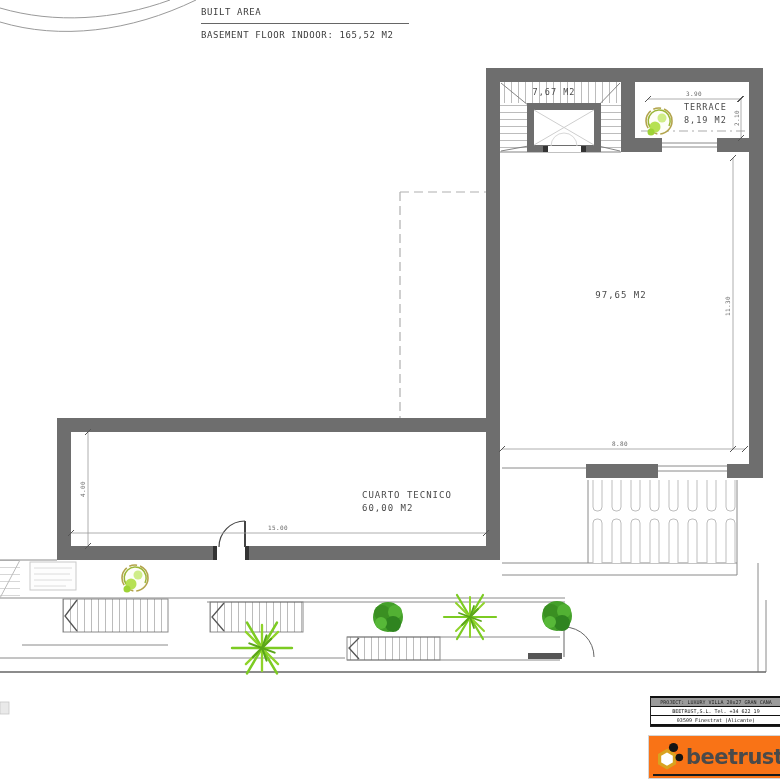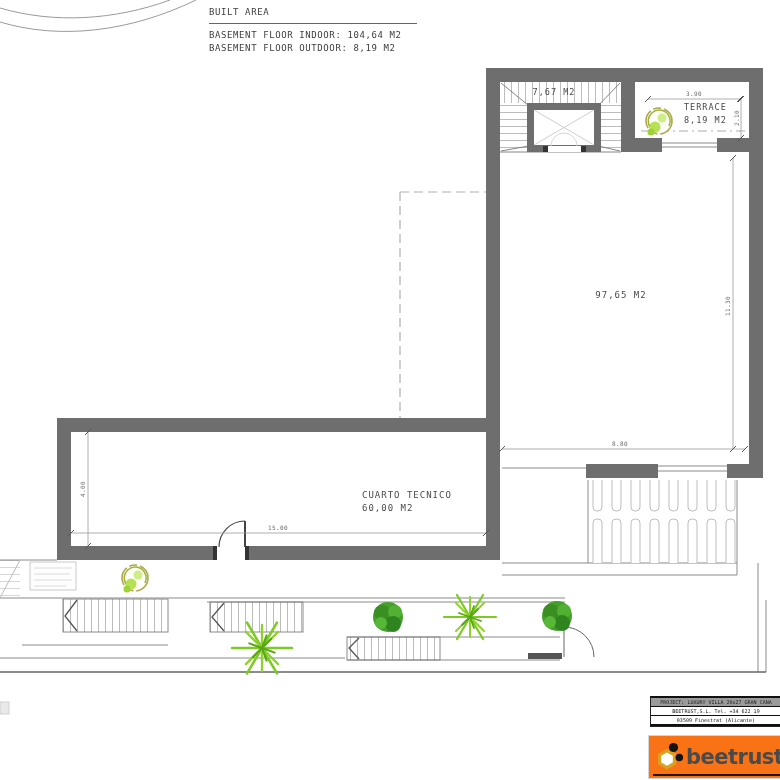--- a/index.html
+++ b/index.html
@@ -1,19 +1,19 @@
 <!DOCTYPE html>
 <html><head>
 <meta charset="utf-8">
 <style>
   html,body{margin:0;padding:0;background:#ffffff;}
   .page{position:relative;width:780px;height:780px;background:#ffffff;overflow:hidden;
         font-family:"DejaVu Sans Mono", monospace;}
   
-  .area-block{position:absolute;left:209px;top:6px;width:230px;color:#3d3d3d;
+  .area-block{position:absolute;left:201px;top:6px;width:230px;color:#3d3d3d;
               font-size:9px;line-height:13px;letter-spacing:.6px;white-space:nowrap;}
   .area-rule{border:0;border-top:1.2px solid #666;width:208px;margin:4px 0 5px 0;}
   
   .titleblock{position:absolute;left:650px;top:696px;width:130px;border:1px solid #222;
               border-top:2px solid #111;background:#fff;overflow:hidden;}
   .tb-row{white-space:nowrap;overflow:hidden;text-align:center;color:#111;
           font-size:5px;line-height:8px;border-bottom:1.6px solid #111;}
   .tb-row.project{background:#9b9b9b;color:#1d1d1d;}
   .tb-row.address{border-bottom:2px solid #111;}
   
@@ -27,22 +27,21 @@
   .dim{font-size:6px;fill:#6a6a6a;letter-spacing:.4px;}
 </style>
 </head>
 <body>
 
 <div class="page">
 
   <div class="area-block">
     <div>BUILT AREA</div>
     <hr class="area-rule">
-    <div>BASEMENT FLOOR INDOOR: 104,64 M2</div>
-    <div>BASEMENT FLOOR OUTDOOR: 8,19 M2</div>
+    <div>BASEMENT FLOOR INDOOR: 165,52 M2</div>
   </div>
 
   <svg width="780" height="780" viewBox="0 0 780 780" style="position:absolute;left:0;top:0">
     <defs>
       <pattern id="vlines7" width="7" height="400" patternUnits="userSpaceOnUse">
         <path d="M0 0 V400" stroke="#6a6a6a" stroke-width="0.9"></path>
       </pattern>
       <pattern id="hlines7" width="400" height="7" patternUnits="userSpaceOnUse">
         <path d="M0 0 H400" stroke="#6a6a6a" stroke-width="0.9"></path>
       </pattern>

